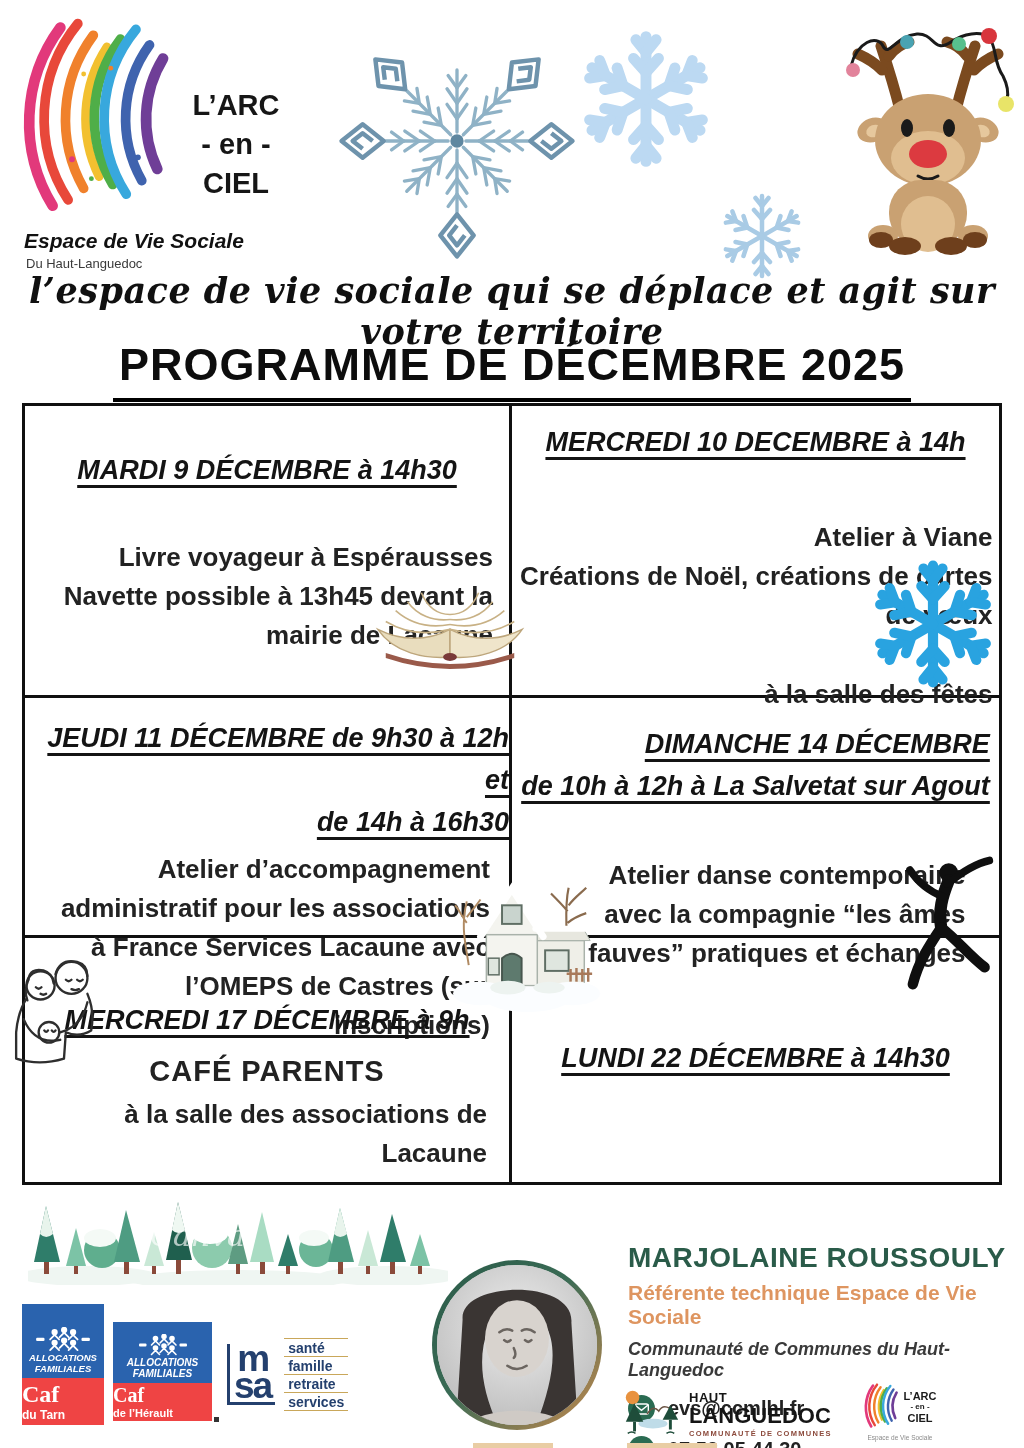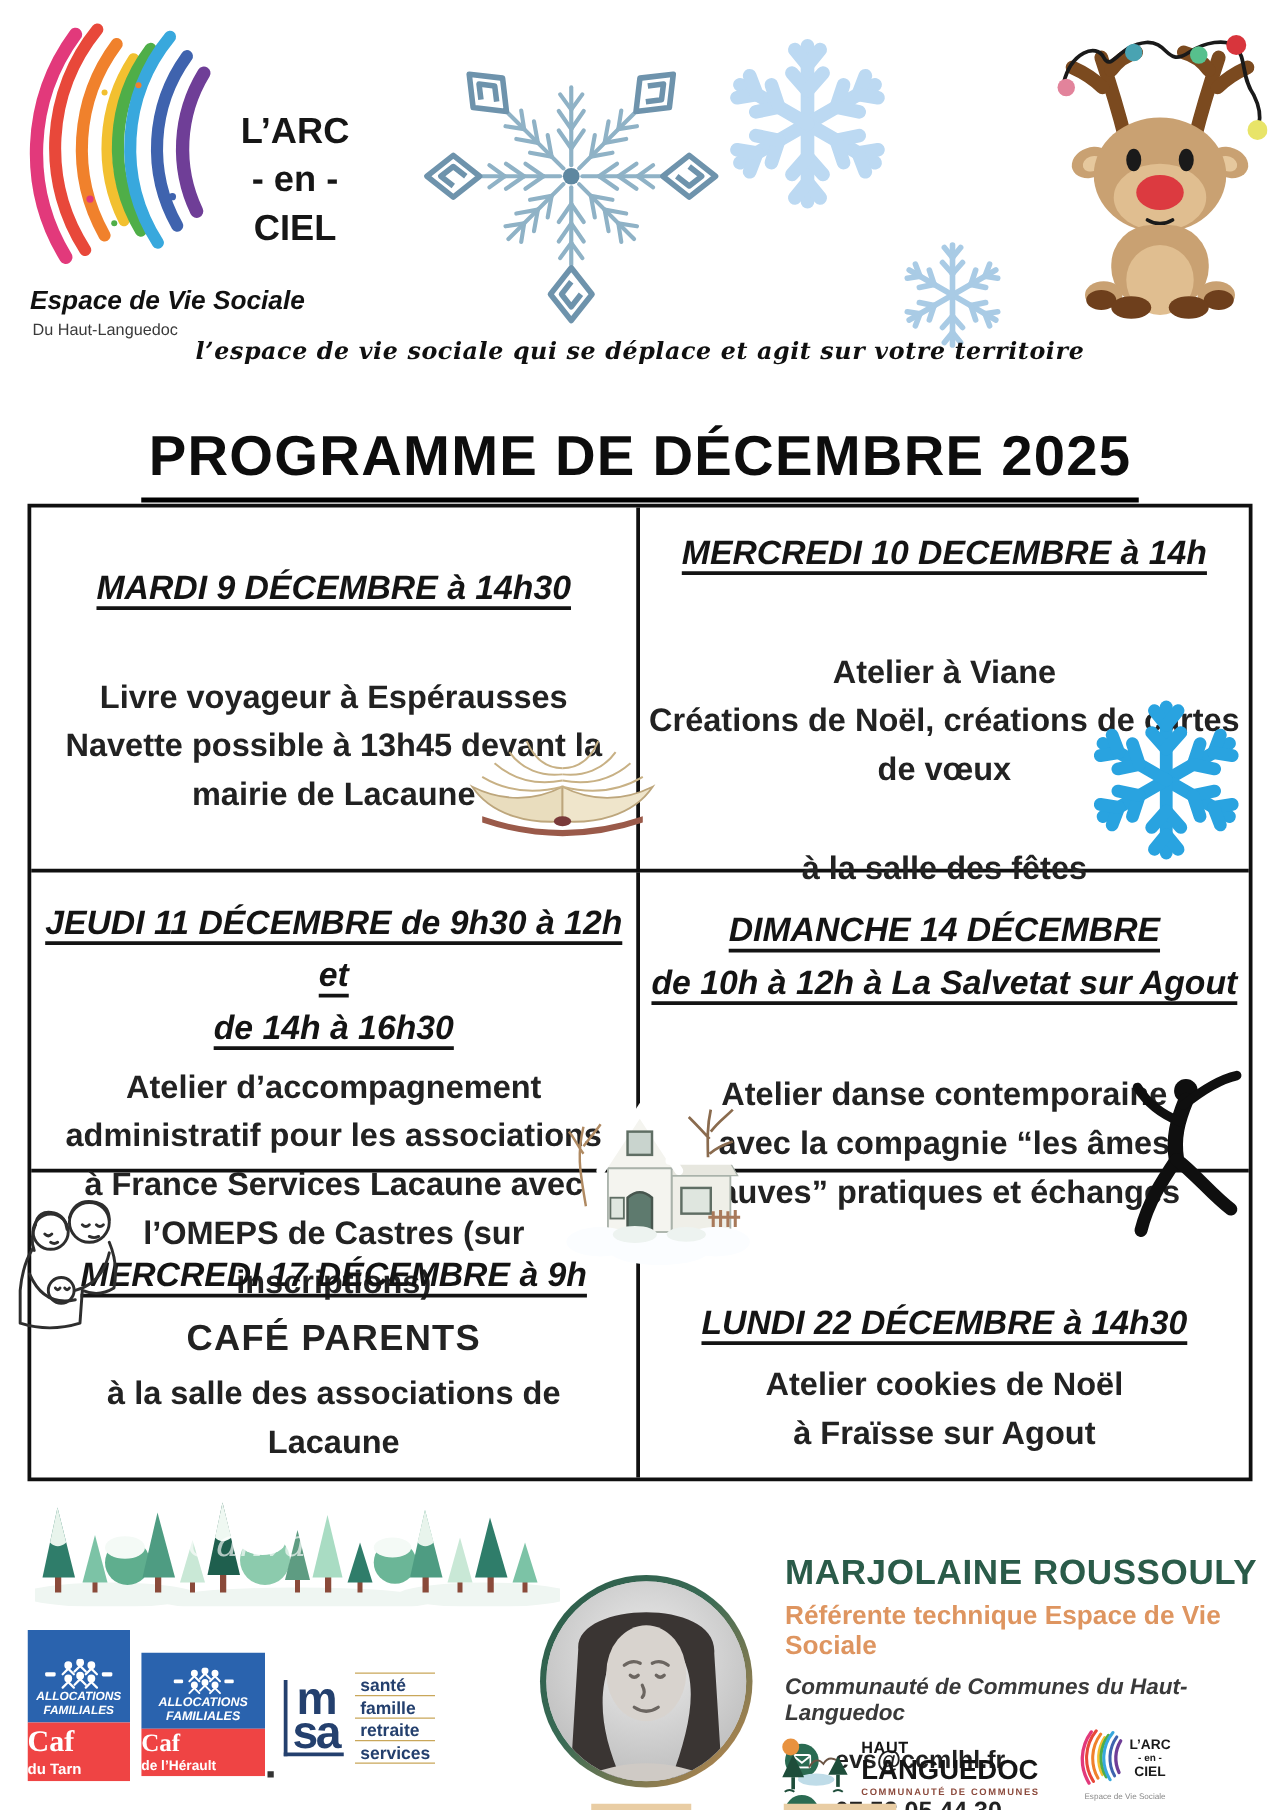--- a/index.html
+++ b/index.html
@@ -4,27 +4,27 @@
 <style>
   * { margin:0; padding:0; box-sizing:border-box; }
   body { background:#fff; font-family:"Liberation Sans","DejaVu Sans",sans-serif; }
   .page { position:relative; width:1024px; height:1448px; background:#fff; overflow:hidden; margin:0 auto; }
   .abs { position:absolute; }
 
   
   .logo-text { left:184px; top:86px; width:104px; text-align:center; font-size:29px; font-weight:700; color:#161616; line-height:1.35; }
   .logo-sub { left:24px; top:229px; font-size:21px; font-weight:700; font-style:italic; color:#111; }
   .logo-region { left:26px; top:256px; font-size:13px; color:#3a3a3a; }
-  .tagline { left:0; top:270px; width:100%; text-align:center; font-family:"DejaVu Serif","Liberation Serif",serif; font-style:italic; font-weight:700; font-size:19px; color:#101010; letter-spacing:.5px; }
+  .tagline { left:0; top:270px; width:100%; text-align:center; font-family:"DejaVu Serif","Liberation Serif",serif; font-style:italic; font-weight:700; font-size:35px; color:#101010; letter-spacing:.5px; }
   .title-wrap { left:0; top:339px; width:100%; text-align:center; }
   .title { display:inline-block; font-size:45px; font-weight:800; letter-spacing:1px; color:#0d0d0d; border-bottom:4px solid #000; padding:0 6px 7px; }
 
   
   .etable { left:22px; top:403px; width:980px; height:782px; border:3px solid #101010; display:grid; grid-template-columns:487px 487px; grid-template-rows:292px 240px 244px; z-index:1; }
-  .cell { position:relative; display:flex; flex-direction:column; align-items:center; text-align:center; }
+  .cell { position:relative; display:flex; flex-direction:column; align-items:center; text-align:right; }
   .cell.bR { border-right:3px solid #101010; }
   .cell.bB { border-bottom:3px solid #101010; }
   .ev-heading { font-size:27px; font-weight:700; font-style:italic; color:#141414; line-height:1.55; text-decoration:underline; text-decoration-thickness:2.5px; text-underline-offset:6px; }
   .ev-line { font-size:26px; font-weight:700; color:#222; line-height:1.5; }
   .c1 { padding-top:44px; } .c1 .body { margin-top:46px; width:452px; }
   .c2 { padding-top:16px; } .c2 .body { margin-top:54px; width:474px; } .c2 .late { margin-top:40px; }
   .c3 { padding-top:20px; } .c3 .body { margin-top:6px; width:446px; }
   .c4 { padding-top:26px; } .c4 .body { margin-top:48px; width:420px; }
   .c5 { padding-top:62px; } .c5 .big { font-size:29px; letter-spacing:1px; margin-top:8px; } .c5 .body { margin-top:2px; width:440px; }
   .c6 { padding-top:100px; } .c6 .body { margin-top:8px; width:430px; }
@@ -264,24 +264,20 @@
     <div class="cell bR c5">
       <div class="ev-heading">MERCREDI 17 DÉCEMBRE à 9h</div>
       <p class="ev-line big">CAFÉ PARENTS</p>
       <div class="body">
         <p class="ev-line">à la salle des associations de Lacaune</p>
       </div>
     </div>
 
     <div class="cell c6">
       <div class="ev-heading">LUNDI 22 DÉCEMBRE à 14h30</div>
-      <div class="body">
-        <p class="ev-line">Atelier cookies de Noël</p>
-        <p class="ev-line">à Fraïsse sur Agout</p>
-      </div>
     </div>
   </div>
 
   <svg class="abs deco book" viewBox="0 0 170 115">
     <path d="M20,92 Q85,114 150,92 L150,97 Q85,119 20,97 Z" fill="#9A5A4A"></path>
     <path d="M85,96 C60,98 28,92 12,68 C36,80 62,80 85,68 Z" fill="#E9DDBE" stroke="#BDA67C" stroke-width="1.5"></path>
     <path d="M85,96 C110,98 142,92 158,68 C134,80 108,80 85,68 Z" fill="#EFE5CB" stroke="#BDA67C" stroke-width="1.5"></path>
     <g fill="none" stroke="#C8B185" stroke-width="1.6">
       <path d="M85,68 C62,74 40,72 20,60"></path>
         <path d="M85,63 C64,67 46,63 30,49"></path>

